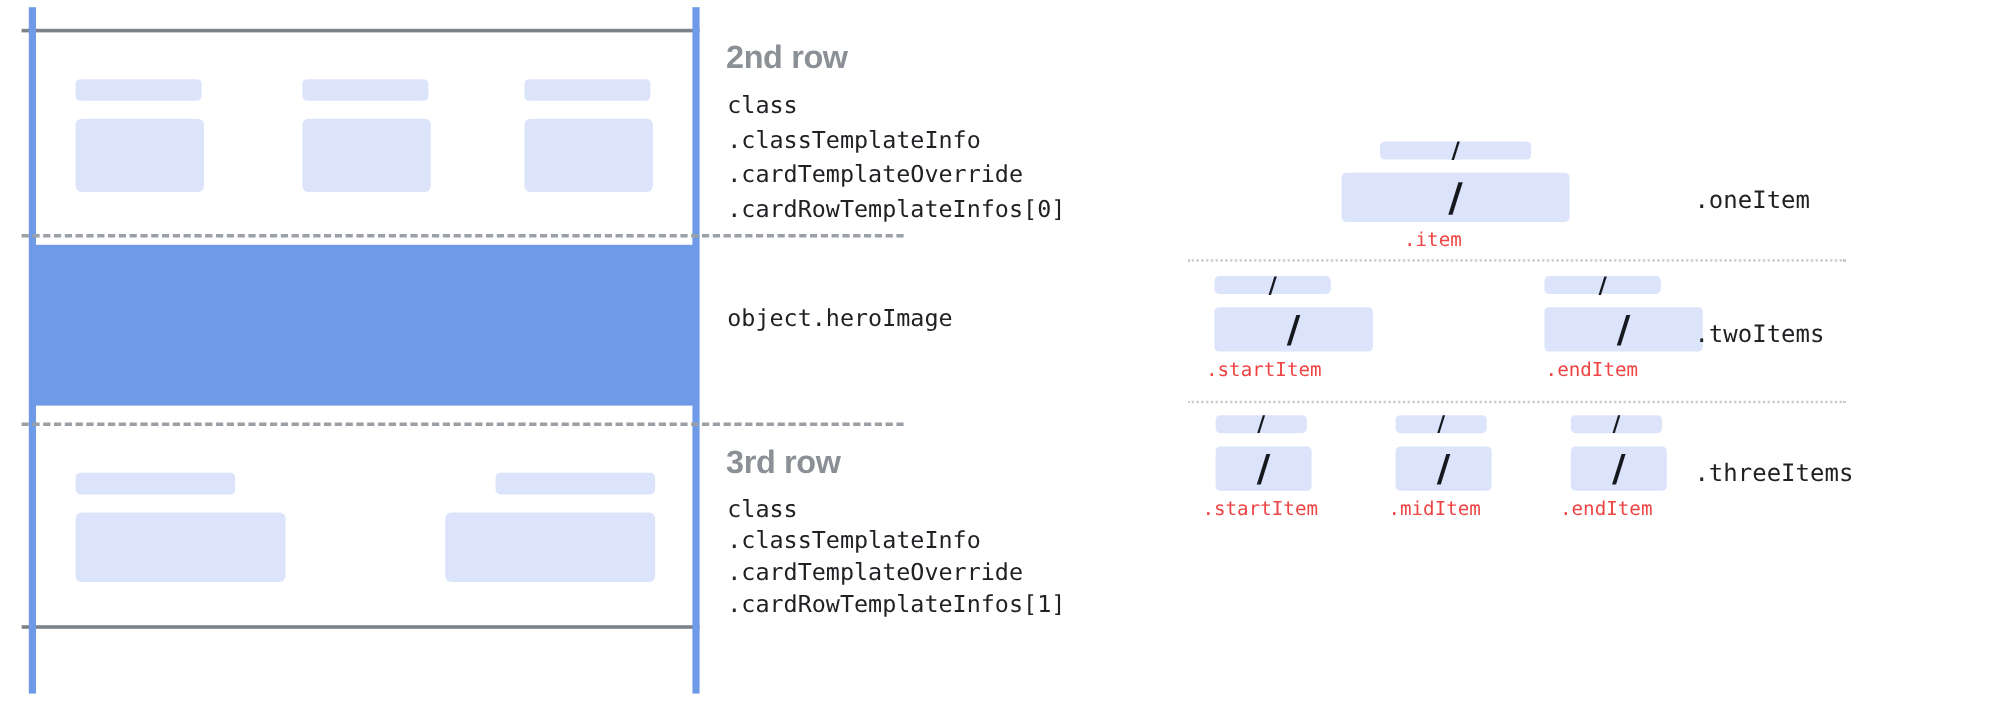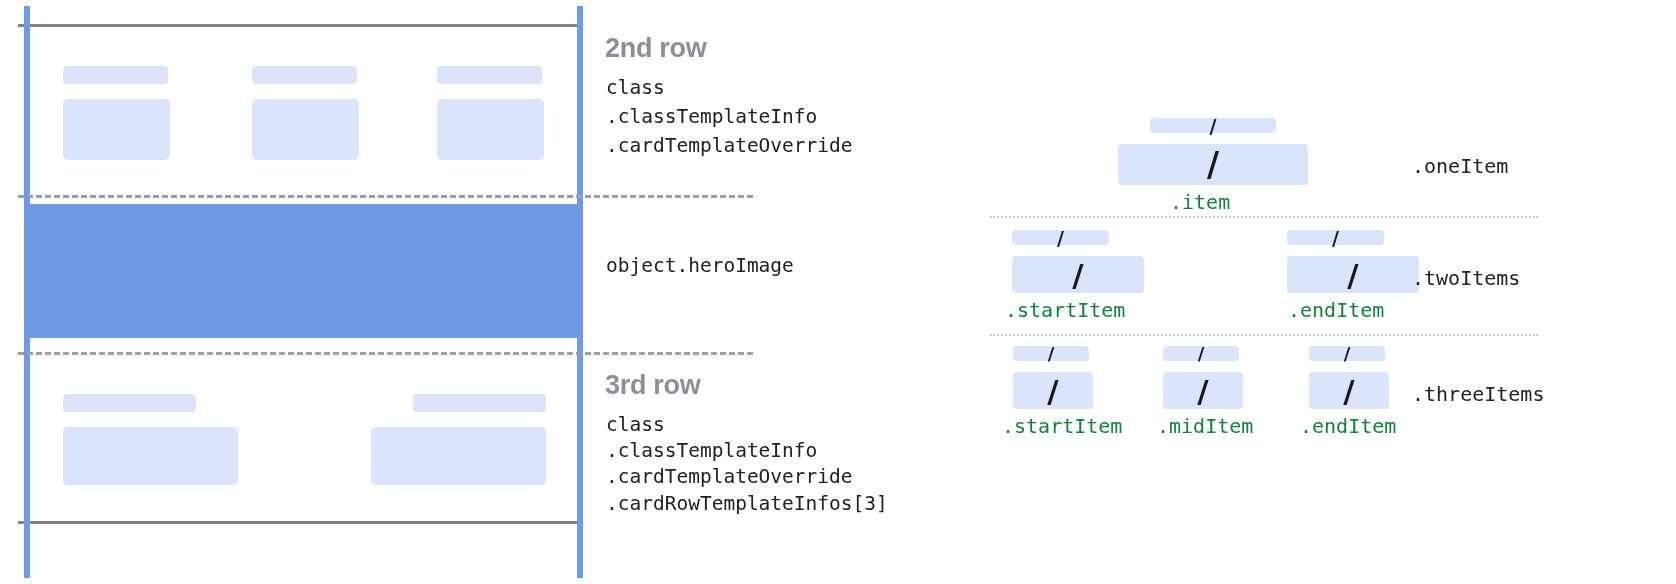--- a/index.html
+++ b/index.html
@@ -79,22 +79,22 @@
     color: #202124;
     white-space: pre;
   }
   .code.right-label {
     font-size: 20px;
     line-height: 26px;
   }
   .caption {
     position: absolute;
     font-family: "DejaVu Sans Mono", "Liberation Mono", monospace;
-    font-size: 20px;
-    color: #15803d;
+    font-size: 16px;
+    color: #ef4444;
     white-space: pre;
   }
 
   
   .slash {
     position: absolute;
     left: 0; top: 0; right: 0; bottom: 0;
     display: flex;
     align-items: center;
     justify-content: center;
@@ -142,28 +142,29 @@
     <div class="ph" style="left:371px; top:75px; width:175px; height:58px;"></div>
   </div>
 </div>
 
 <div class="abs" style="left:600px; top:0; width:400px; height:480px;">
 
   <div class="row-title" style="left:5px; top:33px;">2nd row</div>
   <div class="code" style="left:6px; top:73px;">class</div>
   <div class="code" style="left:6px; top:102px;">.classTemplateInfo</div>
   <div class="code" style="left:6px; top:131px;">.cardTemplateOverride</div>
+  <div class="code" style="left:6px; top:160px;">.cardRowTemplateInfos[0]</div>
 
   <div class="code" style="left:6px; top:251px;">object.heroImage</div>
 
   <div class="row-title" style="left:5px; top:370px;">3rd row</div>
   <div class="code" style="left:6px; top:410px;">class</div>
   <div class="code" style="left:6px; top:436px;">.classTemplateInfo</div>
   <div class="code" style="left:6px; top:462px;">.cardTemplateOverride</div>
-  <div class="code" style="left:6px; top:489px;">.cardRowTemplateInfos[3]</div>
+  <div class="code" style="left:6px; top:489px;">.cardRowTemplateInfos[1]</div>
 </div>
 
 <div class="abs" style="left:980px; top:0; width:696px; height:584px;">
 
   <div class="abs" style="left:0; top:100px; width:696px; height:110px;">
 
     <div class="abs" style="left:138px; top:0; width:190px; height:105px;">
       <div class="ph sm" style="left:32px; top:18px; width:126px; height:15px;">
         <div class="slash" style="font-size:19px;">
             <span>/</span>

